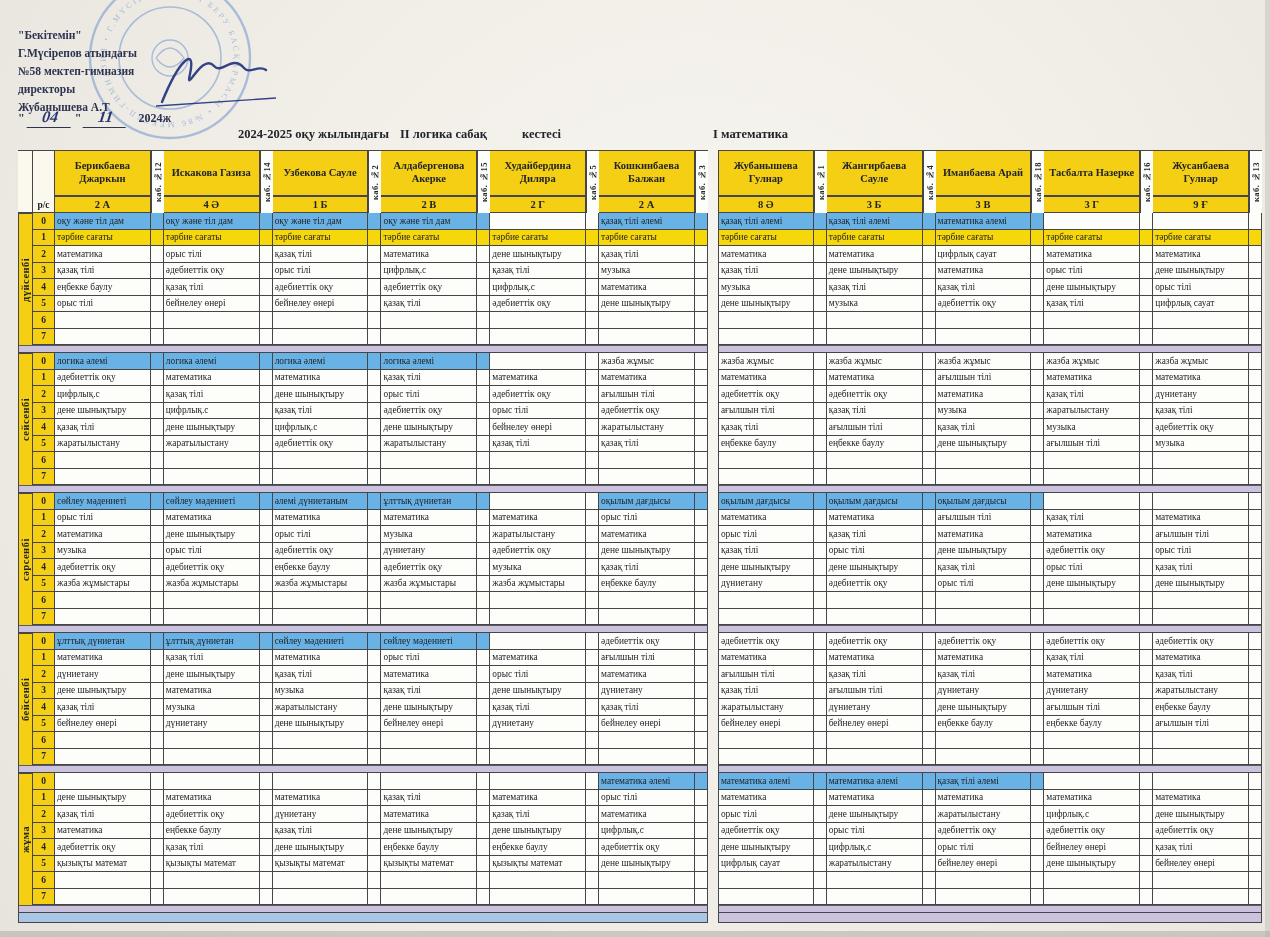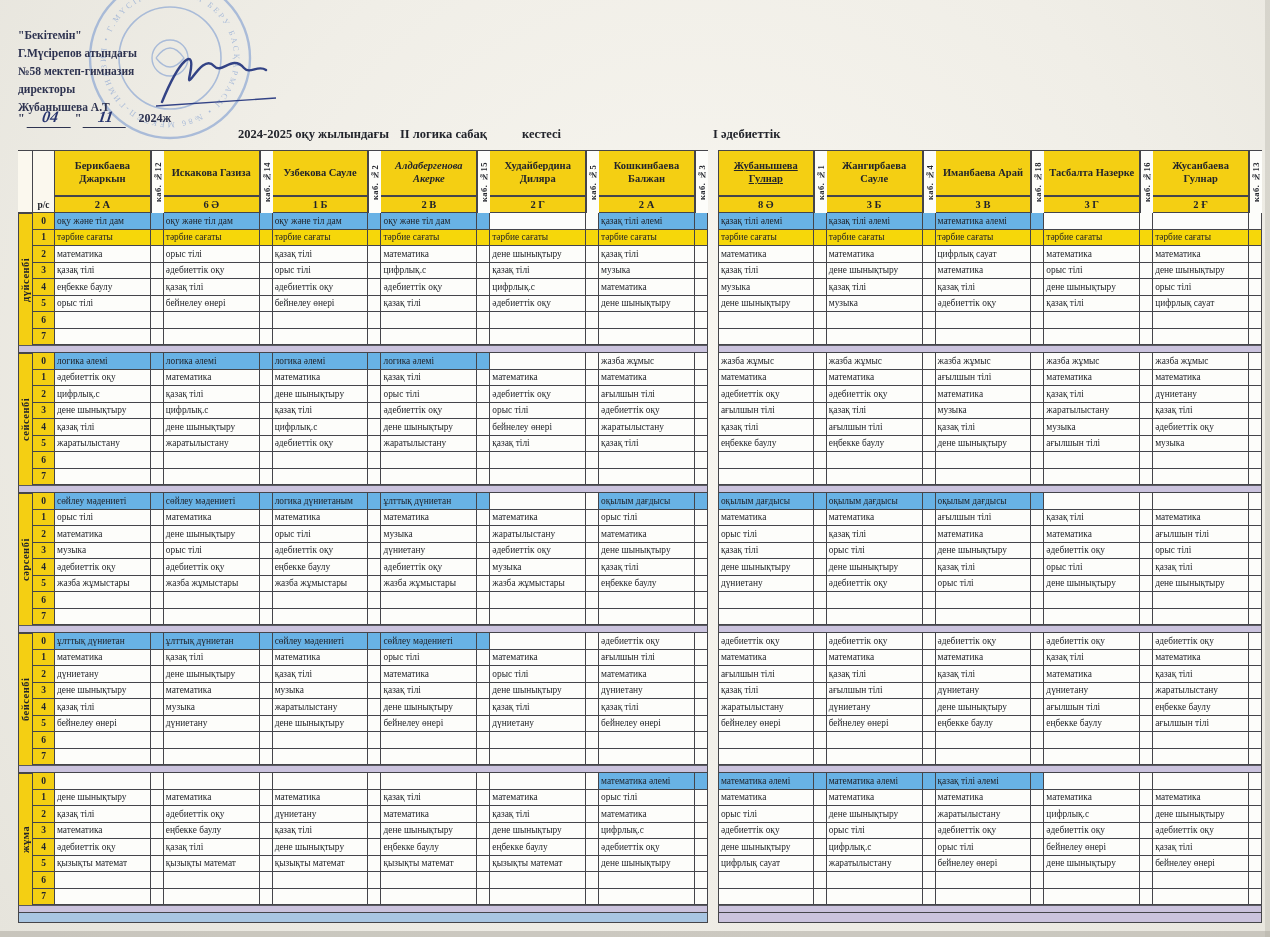--- a/index.html
+++ b/index.html
@@ -78,55 +78,55 @@
     <span>"</span>
     <span class="hand">04</span>
     <span>"</span>
     <span class="hand">11</span>
     <span class="yr">2024ж</span>
   </div>
 
   <div class="title-part" style="left:238px">2024-2025 оқу жылындағы</div>
   <div class="title-part" style="left:400px">ІІ логика сабақ</div>
   <div class="title-part" style="left:522px">кестесі</div>
-  <div class="title-part" style="left:713px">І әдебиеттік</div>
+  <div class="title-part" style="left:713px">І математика</div>
 
   <div id="timetable" style="grid-template-columns: 15px 22px 1fr 13px 1fr 13px 1fr 13px 1fr 13px 1fr 13px 1fr 13px 10px 1fr 13px 1fr 13px 1fr 13px 1fr 13px 1fr 13px; grid-template-rows: 46px 17px 16.5px 16.5px 16.5px 16.5px 16.5px 16.5px 16.5px 16.5px 8px 16.5px 16.5px 16.5px 16.5px 16.5px 16.5px 16.5px 16.5px 8px 16.5px 16.5px 16.5px 16.5px 16.5px 16.5px 16.5px 16.5px 8px 16.5px 16.5px 16.5px 16.5px 16.5px 16.5px 16.5px 16.5px 8px 16.5px 16.5px 16.5px 16.5px 16.5px 16.5px 16.5px 16.5px 8px 10px;">
       <div class="c hdr corner" style="grid-area: 1 / 1 / span 2;"></div>
       <div class="c hdr corner" style="grid-area: 1 / 2 / span 2;">
         <div>р/с</div>
       </div>
       <div class="c hdr tname" style="grid-area: 1 / 3;">
         <div>Берикбаева Джаркын</div>
       </div>
       <div class="c hdr tclass" style="grid-area: 2 / 3;">
         <div>2 А</div>
       </div>
       <div class="c cabh vert" style="grid-area: 1 / 4 / span 2;">
         <div>каб. №12</div>
       </div>
       <div class="c hdr tname" style="grid-area: 1 / 5;">
         <div>Искакова Газиза</div>
       </div>
       <div class="c hdr tclass" style="grid-area: 2 / 5;">
-        <div>6 Ә</div>
+        <div>4 Ә</div>
       </div>
       <div class="c cabh vert" style="grid-area: 1 / 6 / span 2;">
         <div>каб. №14</div>
       </div>
       <div class="c hdr tname" style="grid-area: 1 / 7;">
         <div>Узбекова Сауле</div>
       </div>
       <div class="c hdr tclass" style="grid-area: 2 / 7;">
         <div>1 Б</div>
       </div>
       <div class="c cabh vert" style="grid-area: 1 / 8 / span 2;">
         <div>каб. №2</div>
       </div>
-      <div class="c hdr tname" style="grid-area: 1 / 9; font-style: italic;">
+      <div class="c hdr tname" style="grid-area: 1 / 9;">
         <div>Алдабергенова Акерке</div>
       </div>
       <div class="c hdr tclass" style="grid-area: 2 / 9;">
         <div>2 В</div>
       </div>
       <div class="c cabh vert" style="grid-area: 1 / 10 / span 2;">
         <div>каб. №15</div>
       </div>
       <div class="c hdr tname" style="grid-area: 1 / 11;">
         <div>Худайбердина Диляра</div>
@@ -139,21 +139,21 @@
       </div>
       <div class="c hdr tname" style="grid-area: 1 / 13;">
         <div>Кошкинбаева Балжан</div>
       </div>
       <div class="c hdr tclass" style="grid-area: 2 / 13;">
         <div>2 А</div>
       </div>
       <div class="c cabh vert" style="grid-area: 1 / 14 / span 2;">
         <div>каб. №3</div>
       </div>
-      <div class="c hdr tname gl" style="grid-area: 1 / 16; text-decoration: underline;">
+      <div class="c hdr tname gl" style="grid-area: 1 / 16;">
         <div>Жубанышева Гулнар</div>
       </div>
       <div class="c hdr tclass gl" style="grid-area: 2 / 16;">
         <div>8 Ә</div>
       </div>
       <div class="c cabh vert" style="grid-area: 1 / 17 / span 2;">
         <div>каб. №1</div>
       </div>
       <div class="c hdr tname" style="grid-area: 1 / 18;">
         <div>Жангирбаева Сауле</div>
@@ -179,21 +179,21 @@
       <div class="c hdr tclass" style="grid-area: 2 / 22;">
         <div>3 Г</div>
       </div>
       <div class="c cabh vert" style="grid-area: 1 / 23 / span 2;">
         <div>каб. №16</div>
       </div>
       <div class="c hdr tname" style="grid-area: 1 / 24;">
         <div>Жусанбаева Гулнар</div>
       </div>
       <div class="c hdr tclass" style="grid-area: 2 / 24;">
-        <div>2 Ғ</div>
+        <div>9 Ғ</div>
       </div>
       <div class="c cabh vert" style="grid-area: 1 / 25 / span 2;">
         <div>каб. №13</div>
       </div>
       <div class="c daycell vert" style="grid-area: 3 / 1 / span 8;">
         <div>дүйсенбі</div>
       </div>
       <div class="c pnum" style="grid-area: 3 / 2;">
         <div>0</div>
       </div>
@@ -865,21 +865,21 @@
       </div>
       <div class="c cell f-blue" style="grid-area: 21 / 3;">
         <div>сөйлеу мәдениеті</div>
       </div>
       <div class="c cab f-blue" style="grid-area: 21 / 4;"></div>
       <div class="c cell f-blue" style="grid-area: 21 / 5;">
         <div>сөйлеу мәдениеті</div>
       </div>
       <div class="c cab f-blue" style="grid-area: 21 / 6;"></div>
       <div class="c cell f-blue" style="grid-area: 21 / 7;">
-        <div>логика дүниетаным</div>
+        <div>әлемі дүниетаным</div>
       </div>
       <div class="c cab f-blue" style="grid-area: 21 / 8;"></div>
       <div class="c cell f-blue" style="grid-area: 21 / 9;">
         <div>ұлттық дүниетан</div>
       </div>
       <div class="c cab f-blue" style="grid-area: 21 / 10;"></div>
       <div class="c cell" style="grid-area: 21 / 11;"></div>
       <div class="c cab" style="grid-area: 21 / 12;"></div>
       <div class="c cell f-blue" style="grid-area: 21 / 13;">
         <div>оқылым дағдысы</div>

